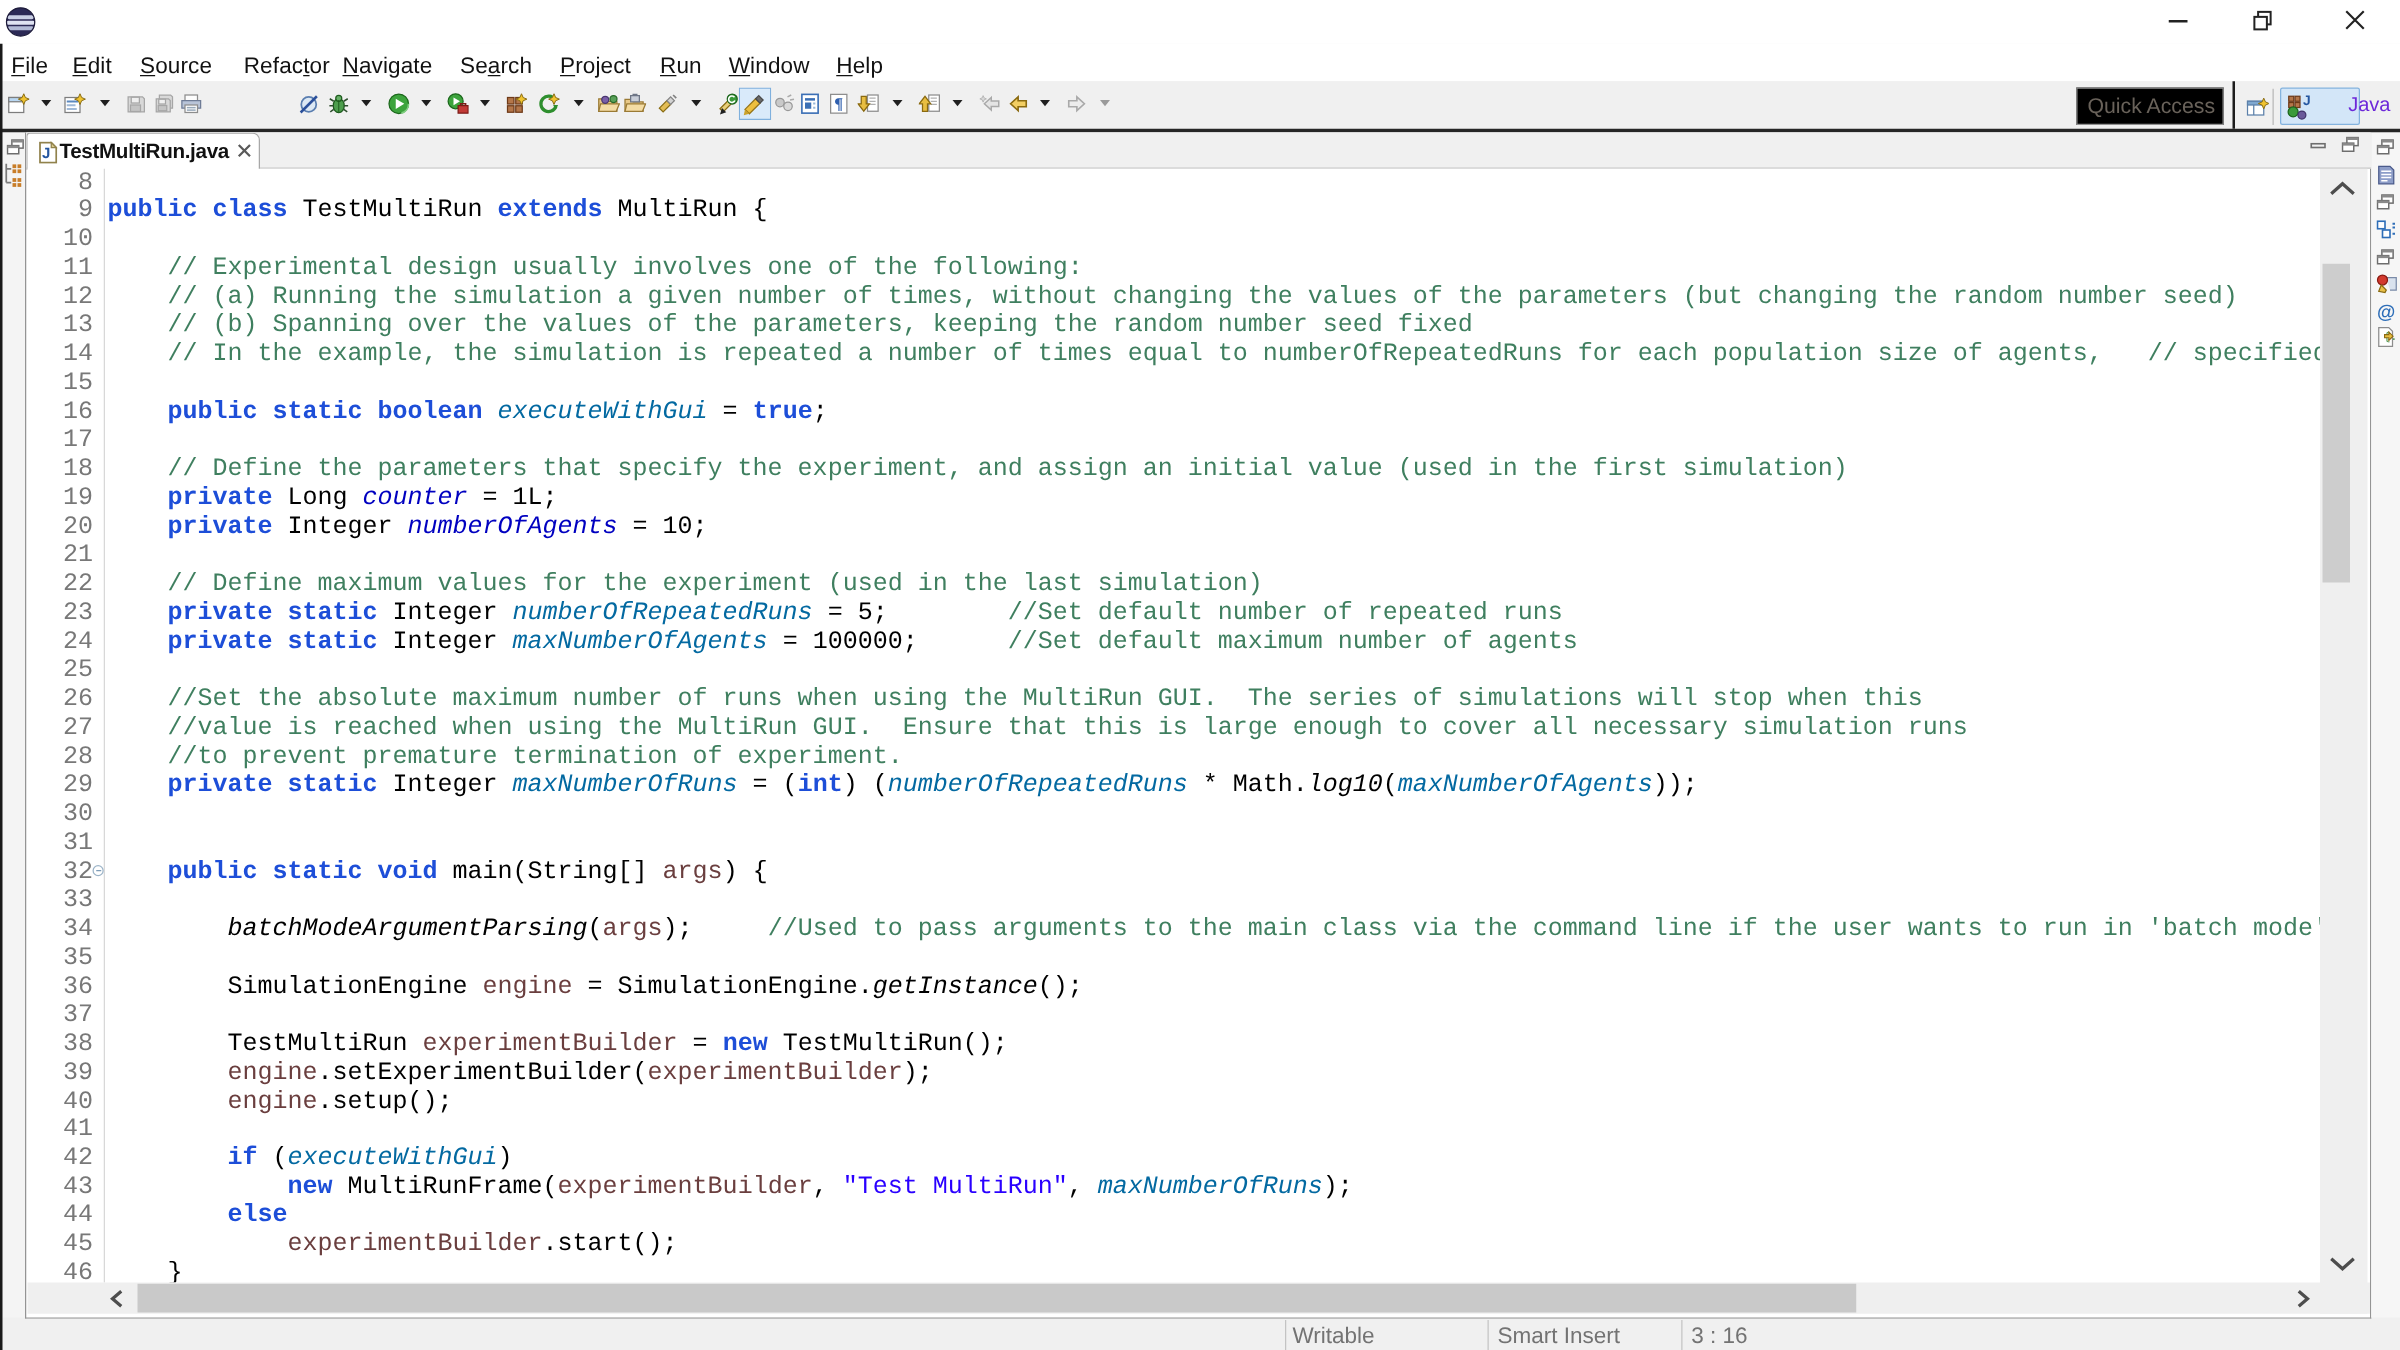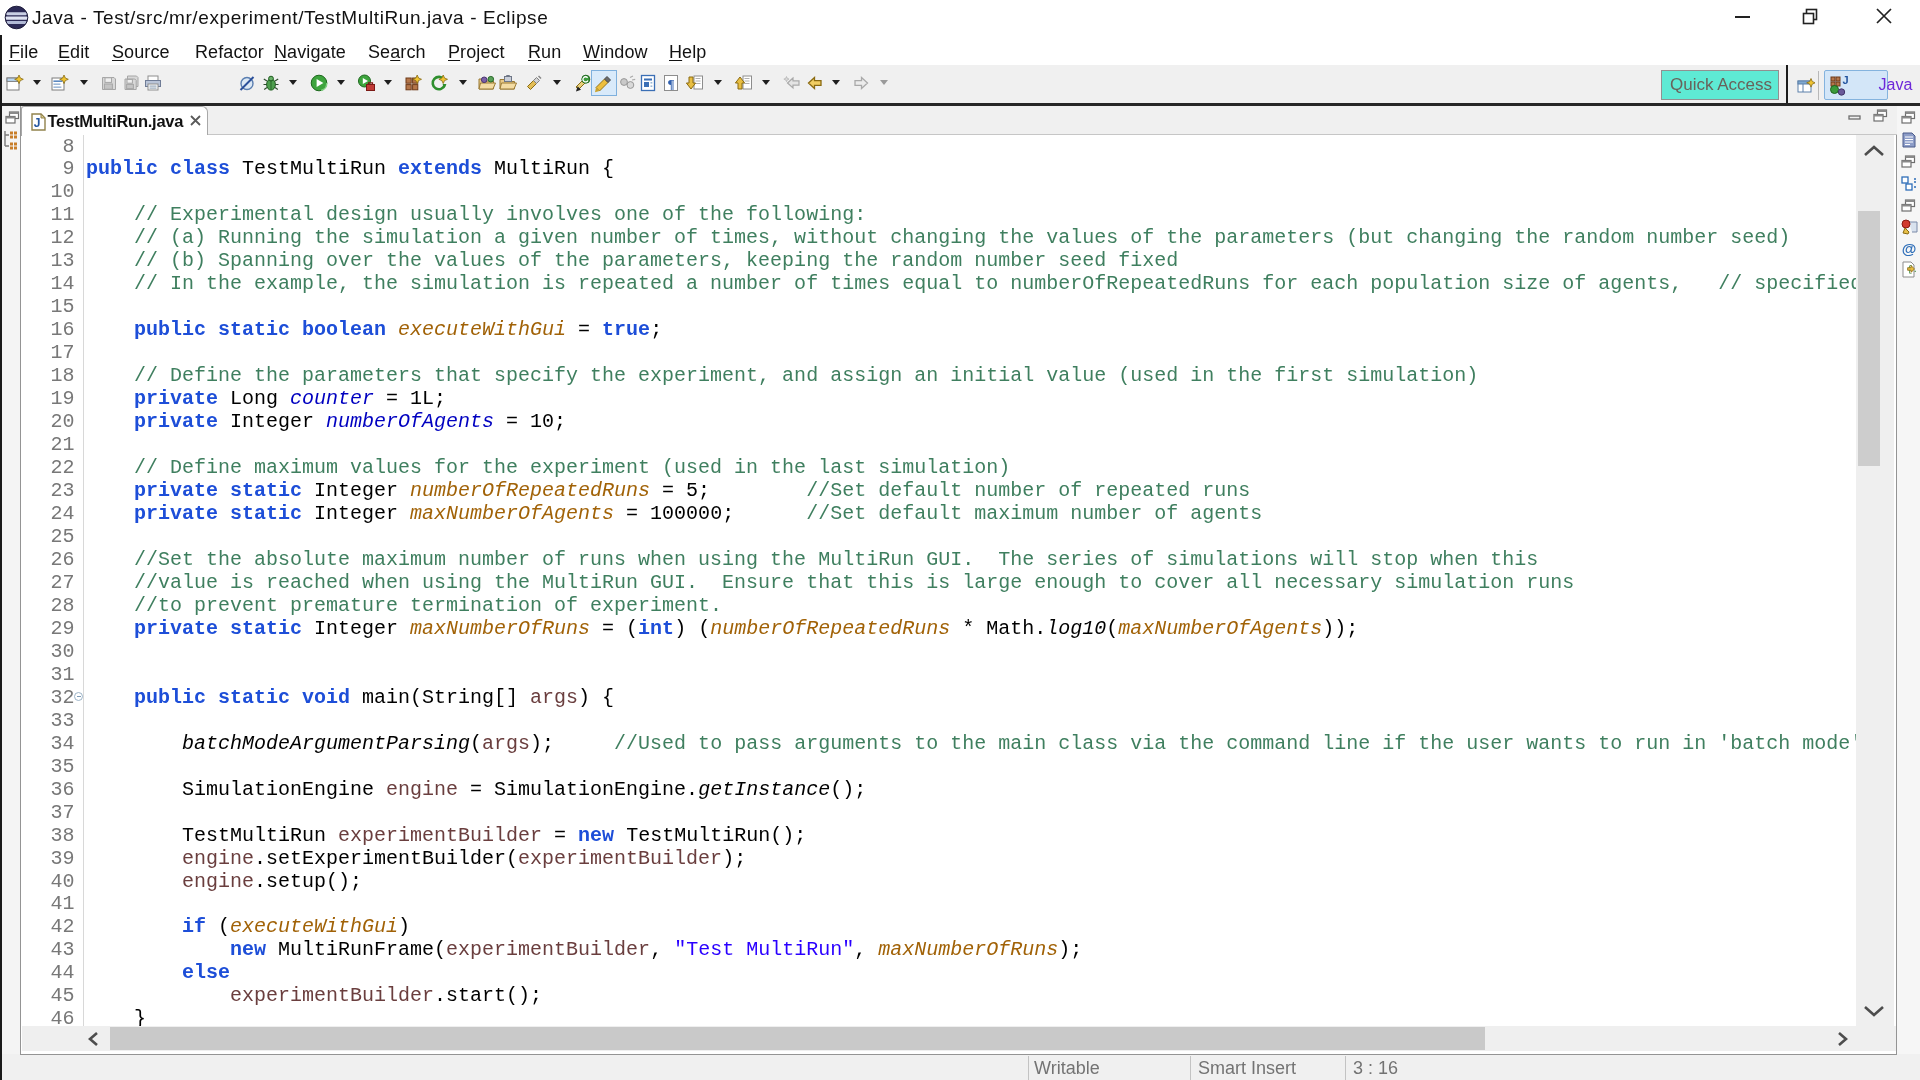--- a/index.html
+++ b/index.html
@@ -14,21 +14,21 @@
   .mi{position:absolute;top:7px;font-size:18px;color:#121212;letter-spacing:0.1px;}
   .mi u{text-decoration:underline;text-underline-offset:2px;}
   
   #toolbar{position:absolute;left:0;top:65px;width:1920px;height:38px;background:#f0f0f0;}
   #darkline{position:absolute;left:0;top:103px;width:1920px;height:3px;background:#262626;}
   .tbi{position:absolute;top:9px;width:18px;height:18px;}
   .tbi svg{position:absolute;left:0;top:0;}
   .drop{position:absolute;top:15px;width:0;height:0;border-left:4.5px solid transparent;border-right:4.5px solid transparent;border-top:5px solid #1f1f1f;}
   .drop.dis{border-top-color:#9a9a9a;}
   
-  #qa{position:absolute;left:1661px;top:5px;width:118px;height:30px;background:#5eead4;border:1.6px solid #919191;}
+  #qa{position:absolute;left:1661px;top:5px;width:118px;height:30px;background:#000000;border:1.6px solid #919191;}
   #qa span{position:absolute;left:8px;top:4px;font-size:17px;color:#69625a;}
   #tbsep1{position:absolute;left:1786px;top:0px;width:2px;height:38px;background:#1c1c1c;}
   
   #pbtn{position:absolute;left:1818px;top:6px;width:1px;height:29px;background:#b8b8b8;}
   #javabtn{position:absolute;left:1823.5px;top:4.5px;width:64px;height:30.5px;background:#d3e6f8;border:1px solid #84b3de;border-radius:2px;}
   #javabtn .jtxt{position:absolute;left:26px;top:5px;font-size:16px;color:#6d28d9;margin-left:28px;}
   
   .winbtn{position:absolute;top:0;height:35px;}
   #leftstrip{position:absolute;left:0;top:106px;width:20px;height:948px;background:#f4f4f4;}
   #rightstrip{position:absolute;left:1897px;top:106px;width:23px;height:948px;background:#f6f6f6;}
@@ -42,21 +42,21 @@
   #gutter{position:absolute;left:21.5px;top:135px;width:61.5px;height:891px;background:#ffffff;overflow:hidden;}
   #gutter .inner{position:absolute;left:0;top:-0.5px;width:53px;}
   .gn{height:22.98px;line-height:22.98px;text-align:right;font-family:"Liberation Mono",monospace;font-size:20px;color:#787878;}
   #gutsep{position:absolute;left:83px;top:135px;width:1px;height:891px;background:#d8d8d8;}
   #codeview{position:absolute;left:84px;top:135px;width:1772px;height:891px;background:#ffffff;overflow:hidden;}
   #codeinner{position:absolute;left:2px;top:-0.5px;white-space:pre;font-family:"Liberation Mono",monospace;font-size:20px;color:#000000;}
   .ln{height:22.98px;line-height:22.98px;}
   .k{color:#1d4ed8;font-weight:700;}
   .c{color:#3f7f5f;}
   .f{color:#0000c0;font-style:italic;}
-  .sf{color:#a16207;font-style:italic;}
+  .sf{color:#0369a1;font-style:italic;}
   .st{color:#2a00ff;}
   .v{color:#6a3e3e;}
   .m{font-style:italic;}
   
   #fold32{position:absolute;left:74px;top:692px;width:9px;height:9px;border:1px solid #9cb4c8;border-radius:50%;background:#fff;}
   #fold32:after{content:"";position:absolute;left:1.5px;top:3px;width:4px;height:1px;background:#7d9cb8;}
   
   #vscroll{position:absolute;left:1856px;top:135px;width:38px;height:916px;background:#efefef;}
   #vthumb{position:absolute;left:2px;top:76px;width:22px;height:255px;background:#cdcdcd;}
   #hscroll{position:absolute;left:21.5px;top:1026px;width:1874px;height:25px;background:#efefef;}
@@ -78,21 +78,20 @@
         </clipPath>
       </defs>
     <circle cx="12.5" cy="12.5" r="11.3" fill="#2c2a56"></circle>
     <g clip-path="url(#ec)">
       <rect x="2" y="7.2" width="21" height="3.1" fill="#c9cfe4" rx="1.5"></rect>
       <rect x="1" y="11.6" width="23" height="3.1" fill="#dfe3f2" rx="1.5"></rect>
       <rect x="2" y="16" width="21" height="3.1" fill="#b2bad6" rx="1.5"></rect>
     </g>
     <circle cx="12.5" cy="12.5" r="11.3" fill="none" stroke="#1d1b3a" stroke-width="1"></circle>
   </svg>
-  <span id="title-text">Java - Test/src/mr/experiment/TestMultiRun.java - Eclipse</span>
   <svg class="winbtn" style="left:1730px" width="25" height="35">
       <rect x="5" y="16" width="15" height="2" fill="#222"></rect>
     </svg>
   <svg class="winbtn" style="left:1798px" width="25" height="35">
     <rect x="8.5" y="9.5" width="10" height="10" fill="none" stroke="#222" stroke-width="1.6"></rect>
     <rect x="5.5" y="13.5" width="10" height="10" fill="#fff" stroke="#222" stroke-width="1.6"></rect>
   </svg>
   <svg class="winbtn" style="left:1870px" width="28" height="35">
     <path d="M7,9 L21,23 M21,9 L7,23" stroke="#222" stroke-width="1.7" fill="none"></path>
   </svg>

